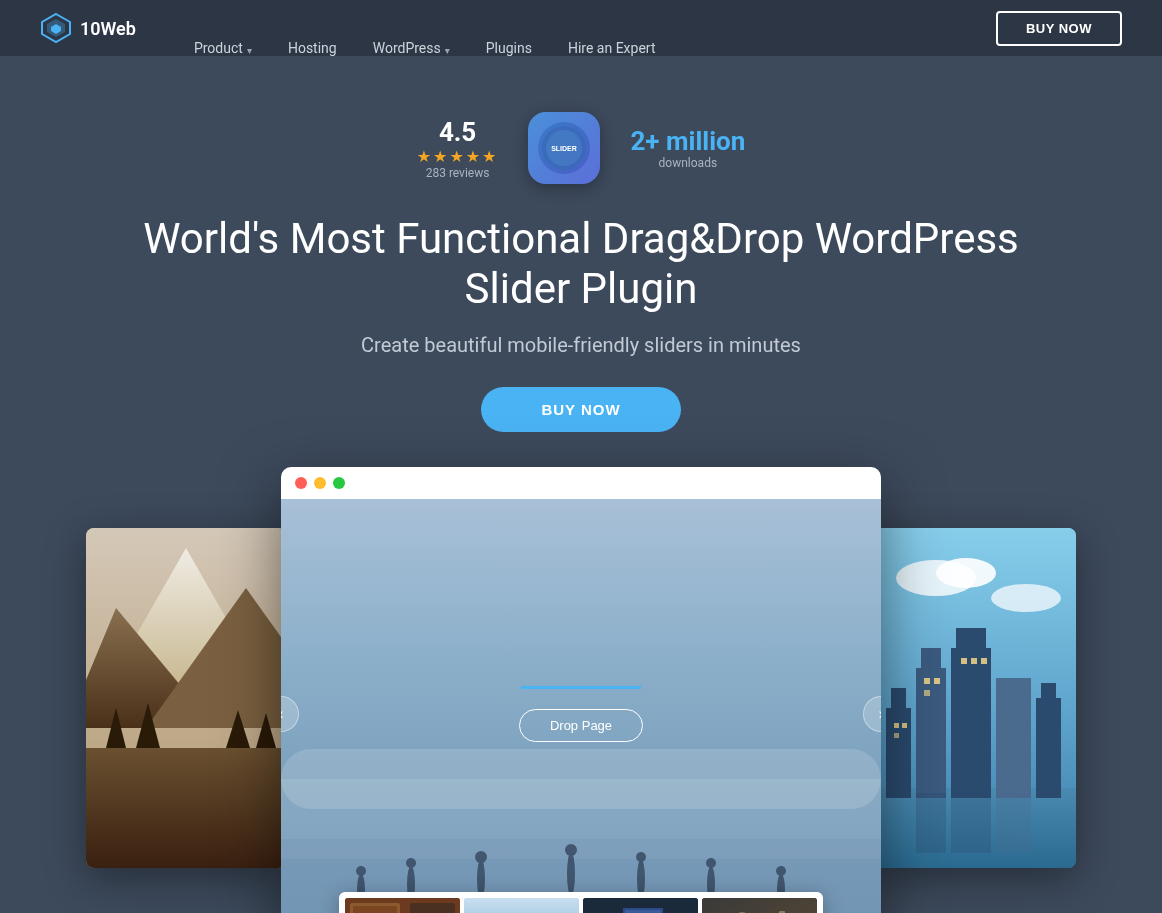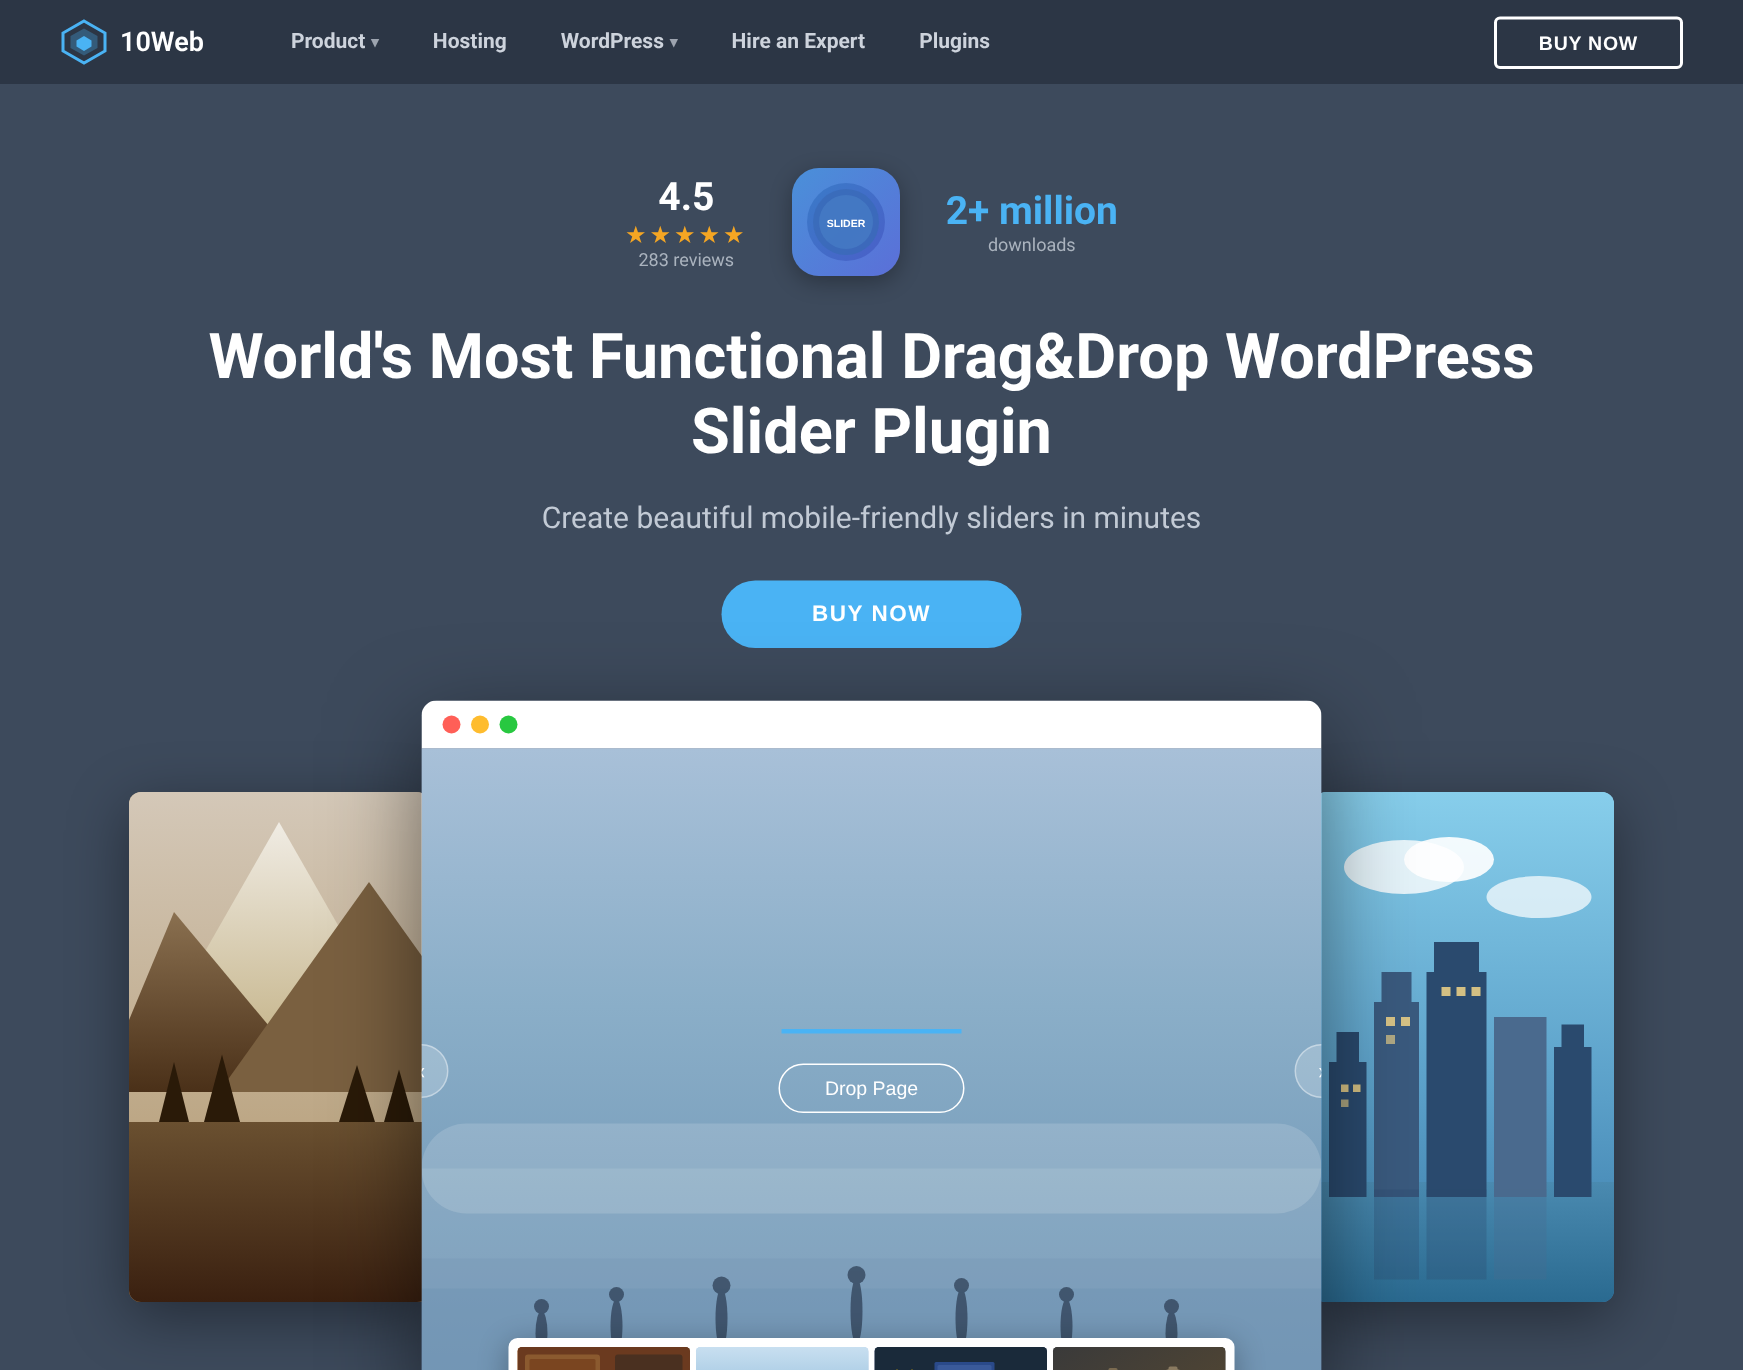--- a/index.html
+++ b/index.html
@@ -43,26 +43,25 @@
       align-items: center;
       gap: 0;
       flex: 1;
     }
     .nav-item {
       color: #cdd3dc;
       font-size: 14px;
       padding: 0 18px;
       height: 56px;
       display: flex;
-      align-items: center;
+      align-items: flex-end;
       gap: 4px;
       cursor: pointer;
       text-decoration: none;
       transition: color 0.2s;
-      font-weight: bold;
     }
     .nav-chevron {
       font-size: 10px;
       opacity: 0.7;
     }
     .nav-right {
       margin-left: auto;
     }
     .btn-buy-now-nav {
       background: transparent;
@@ -148,21 +147,21 @@
       color: #4ab3f4;
     }
     .downloads-text {
       font-size: 12px;
       color: #aab3be;
     }
 
     
     .hero-title {
       font-size: 42px;
-      font-weight: 700;
+      font-weight: 400;
       color: #fff;
       line-height: 1.2;
       max-width: 900px;
       margin-bottom: 18px;
     }
     .hero-subtitle {
       font-size: 20px;
       color: #c2cad5;
       margin-bottom: 30px;
     }
@@ -367,24 +366,24 @@
       <span class="nav-chevron">▾</span>
     </a>
     <a class="nav-item" href="#">
       <span>Hosting</span>
     </a>
     <a class="nav-item" href="#">
       <span>WordPress</span>
       <span class="nav-chevron">▾</span>
     </a>
     <a class="nav-item" href="#">
-      <span>Hire an Expert</span>
+      <span>Plugins</span>
     </a>
     <a class="nav-item" href="#">
-      <span>Plugins</span>
+      <span>Hire an Expert</span>
     </a>
   </div>
 
   <div class="nav-right">
     <button class="btn-buy-now-nav">BUY NOW</button>
   </div>
 </nav>
 
 <section class="hero">
 

